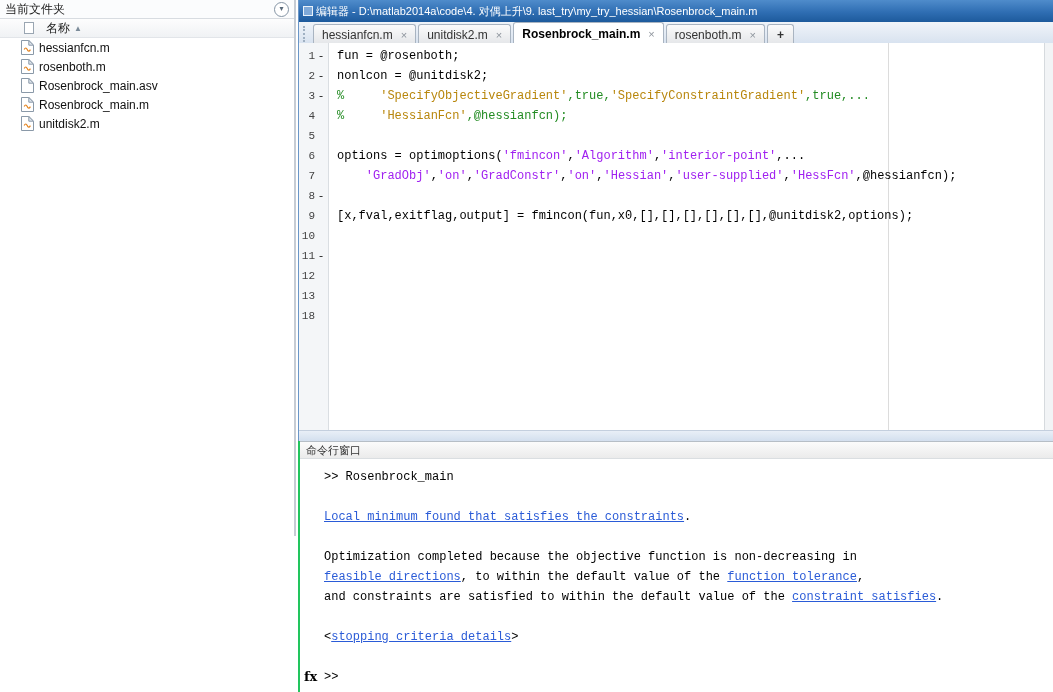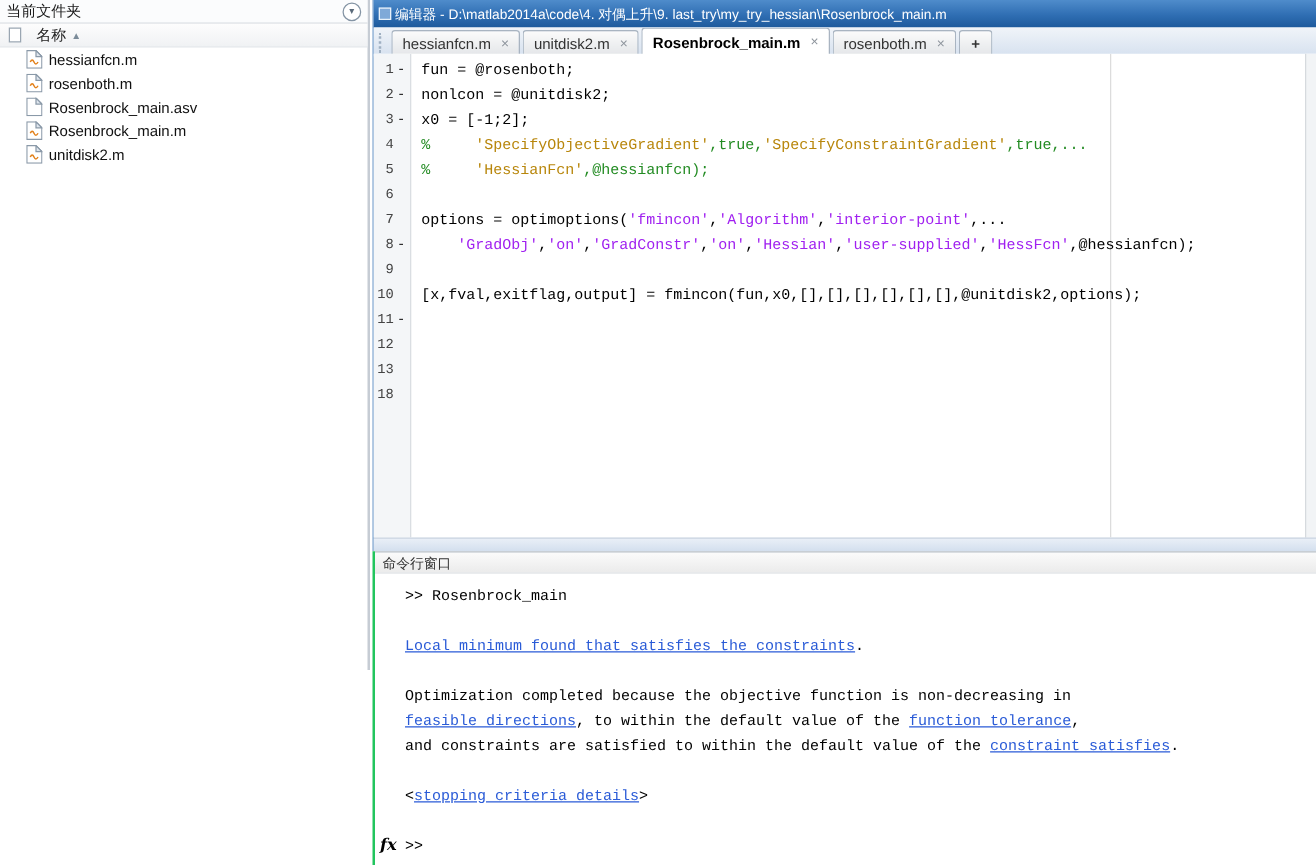--- a/index.html
+++ b/index.html
@@ -5,21 +5,21 @@
   *{margin:0;padding:0;box-sizing:border-box;}
   html,body{width:1053px;height:692px;overflow:hidden;background:#fff;}
   body{font-family:"Liberation Sans","DejaVu Sans",sans-serif;}
   .app{position:relative;width:1053px;height:692px;background:#fff;}
 
   
   .left-panel{position:absolute;left:0;top:0;width:296px;height:536px;background:#fff;border-right:2px solid #c6ccd4;}
   .lp-header{height:19px;display:flex;align-items:center;padding:0 5px;background:#fbfcfd;border-bottom:1px solid #d8dce1;}
   .lp-title{font-size:12px;color:#1a1a1a;flex:1;}
   .lp-menu{width:15px;height:15px;border:1px solid #8494a4;border-radius:50%;display:flex;align-items:center;justify-content:center;color:#5a6a7a;font-size:8px;line-height:1;cursor:default;background:#fff;}
-  .col-header{height:19px;display:flex;align-items:center;padding-left:7px;background:linear-gradient(#fdfdfd,#f0f2f4);border-bottom:1px solid #e2e5e9;font-size:12px;color:#222;}
+  .col-header{height:19px;display:flex;align-items:center;padding-left:24px;background:linear-gradient(#fdfdfd,#f0f2f4);border-bottom:1px solid #e2e5e9;font-size:12px;color:#222;}
   .col-doc{width:10px;height:12px;border:1px solid #9aa6b2;background:#fff;margin-right:12px;}
   .sort-arrow{font-size:8px;color:#7b8b99;margin-left:4px;}
   .file-row{height:19px;display:flex;align-items:center;padding-left:21px;font-size:12px;color:#101010;gap:5px;cursor:default;}
   .file-row .fname{white-space:nowrap;}
   .ficon{flex:0 0 auto;display:block;}
 
   
   .right{position:absolute;left:298px;top:0;width:755px;height:692px;}
 
   .editor{position:absolute;left:0;top:0;width:755px;height:441px;border-left:1px solid #6a96c8;background:#fff;}
@@ -51,21 +51,21 @@
   .st{color:var(--comment-string,#B8860B);}
   .vscroll{position:absolute;right:0;top:0;width:9px;height:387px;background:#f2f4f6;border-left:1px solid #d6dade;}
   .hscroll{position:absolute;left:0;top:430px;width:755px;height:11px;background:linear-gradient(#e9eff7,#d3dfee);border-top:1px solid #c4cfde;}
 
   .cmd{position:absolute;left:0;top:441px;width:755px;height:251px;background:#fff;border-left:2px solid #22c55e;}
   .cmd-header{height:18px;background:linear-gradient(#fbfbfb,#ebebeb);border-top:1px solid #b6bec6;border-bottom:1px solid #dadee1;display:flex;align-items:center;padding-left:6px;font-size:11px;color:#333;}
   .cmd-body{position:relative;height:233px;padding:8px 0 0 24px;font-family:"Liberation Mono","DejaVu Sans Mono",monospace;font-size:12px;line-height:20px;color:#000;background:#fff;}
   .cmd-line{height:20px;white-space:pre;}
   .cmd-link{color:var(--link,#2a5bd7);text-decoration:underline;cursor:pointer;}
   .prompt-row{position:relative;height:20px;margin-top:20px;display:flex;align-items:center;}
-  .fx{position:absolute;left:-20px;top:0;font-family:"DejaVu Serif","Liberation Serif",serif;font-style:italic;font-weight:bold;font-size:13px;color:#000;line-height:20px;}
+  .fx{position:absolute;left:-20px;top:0;font-family:"DejaVu Serif","Liberation Serif",serif;font-weight:bold;font-size:13px;color:#000;line-height:20px;}
 </style>
 </head>
 <body>
 
 <div class="app">
 
   <div class="left-panel">
     <div class="lp-header">
       <span class="lp-title">当前文件夹</span>
       <span class="lp-menu">
@@ -205,21 +205,20 @@
             </div>
             <div class="gutter-line">
               <span class="gnum">18</span>
               <span class="gdash"></span>
             </div>
           </div>
         <div class="ruler"></div>
         <div class="code-lines">
             <div class="cline"><span class="sc">fun = @rosenboth;</span></div>
             <div class="cline"><span class="sc">nonlcon = @unitdisk2;</span></div>
-            <div class="cline"><span class="sc">x0 = [-1;2];</span></div>
             <div class="cline"><span class="sm">%     </span><span class="st">'SpecifyObjectiveGradient'</span><span class="sm">,true,</span><span class="st">'SpecifyConstraintGradient'</span><span class="sm">,true,...</span></div>
             <div class="cline"><span class="sm">%     </span><span class="st">'HessianFcn'</span><span class="sm">,@hessianfcn);</span></div>
             <div class="cline"></div>
             <div class="cline"><span class="sc">options = optimoptions(</span><span class="ss">'fmincon'</span><span class="sc">,</span><span class="ss">'Algorithm'</span><span class="sc">,</span><span class="ss">'interior-point'</span><span class="sc">,...</span></div>
             <div class="cline"><span class="sc">    </span><span class="ss">'GradObj'</span><span class="sc">,</span><span class="ss">'on'</span><span class="sc">,</span><span class="ss">'GradConstr'</span><span class="sc">,</span><span class="ss">'on'</span><span class="sc">,</span><span class="ss">'Hessian'</span><span class="sc">,</span><span class="ss">'user-supplied'</span><span class="sc">,</span><span class="ss">'HessFcn'</span><span class="sc">,@hessianfcn);</span></div>
             <div class="cline"></div>
             <div class="cline"><span class="sc">[x,fval,exitflag,output] = fmincon(fun,x0,[],[],[],[],[],[],@unitdisk2,options);</span></div>
             <div class="cline"></div>
             <div class="cline"></div>
             <div class="cline"></div>

